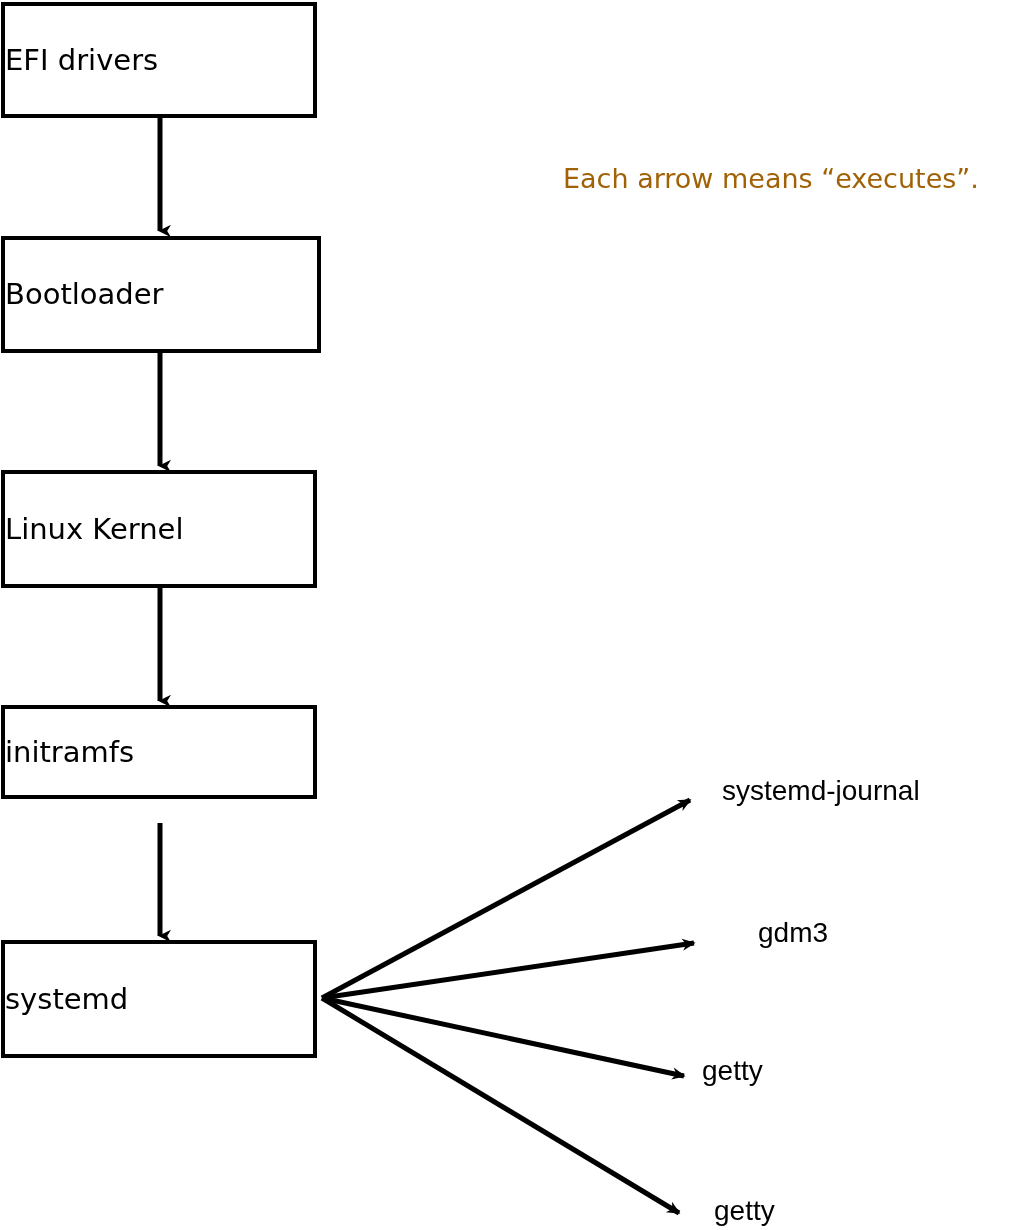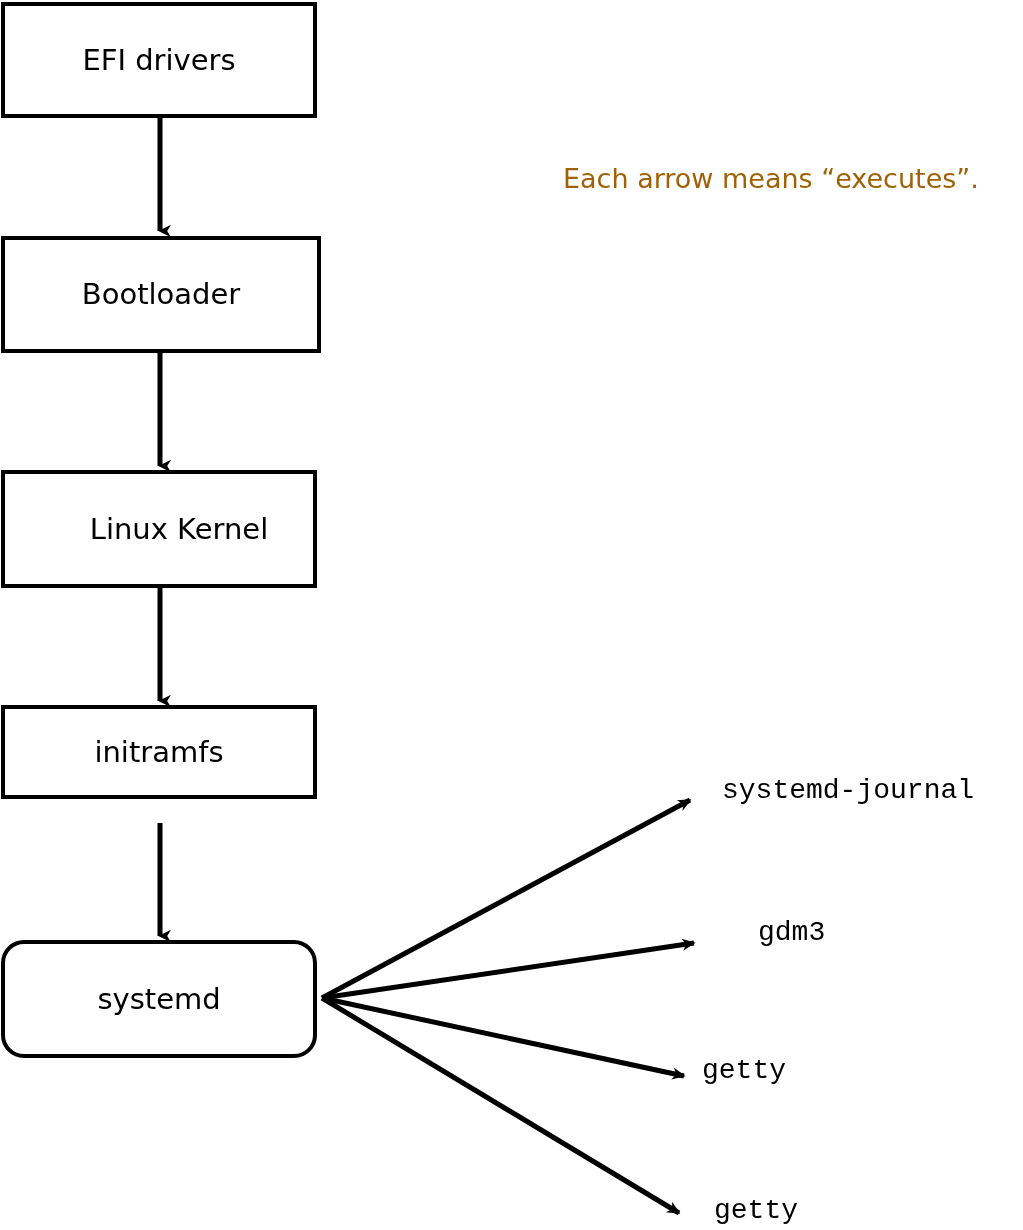--- a/index.html
+++ b/index.html
@@ -23,40 +23,40 @@
     width: 1023px;
     height: 1230px;
   }
   .stage-box {
     position: absolute;
     box-sizing: border-box;
     border: 4px solid #000000;
     background: #ffffff;
     display: flex;
     align-items: center;
-    justify-content: center;
+    justify-content: flex-start;
   }
   .stage-label {
     font-family: "DejaVu Sans", sans-serif;
     font-size: 29px;
     color: #000000;
     line-height: 1;
     white-space: nowrap;
   }
   .caption {
     position: absolute;
     font-family: "DejaVu Sans", sans-serif;
     font-size: 27px;
     color: #a16207;
     white-space: nowrap;
     line-height: 1;
   }
   .leaf-label {
     position: absolute;
-    font-family: Liberation Mono, monospace;
+    font-family: Liberation Sans, sans-serif;
     font-size: 28px;
     color: #000000;
     white-space: nowrap;
     line-height: 1;
   }
 </style>
 </head>
 <body>
 
 <div id="canvas">
@@ -87,29 +87,29 @@
   </svg>
 
   <div class="stage-box" style="left:1px; top:2px; width:316px; height:116px;">
     <span class="stage-label">EFI drivers</span>
   </div>
 
   <div class="stage-box" style="left:1px; top:236px; width:320px; height:117px;">
     <span class="stage-label">Bootloader</span>
   </div>
 
-  <div class="stage-box" style="left:1px; top:470px; width:316px; height:118px;padding-left:40px;">
+  <div class="stage-box" style="left:1px; top:470px; width:316px; height:118px;">
     <span class="stage-label">Linux Kernel</span>
   </div>
 
   <div class="stage-box" style="left:1px; top:705px; width:316px; height:94px;">
     <span class="stage-label">initramfs</span>
   </div>
 
-  <div class="stage-box" style="left:1px; top:940px; width:316px; height:118px;border-radius:23px;">
+  <div class="stage-box" style="left:1px; top:940px; width:316px; height:118px;">
     <span class="stage-label">systemd</span>
   </div>
 
   <div class="caption" style="left:563px; top:165px;">Each arrow means “executes”.</div>
 
   <div class="leaf-label" style="left:722px; top:777px;">systemd-journal</div>
 
   <div class="leaf-label" style="left:722px; top:919px;margin-left:36px;">gdm3</div>
 
   <div class="leaf-label" style="left:702px; top:1057px;">getty</div>

